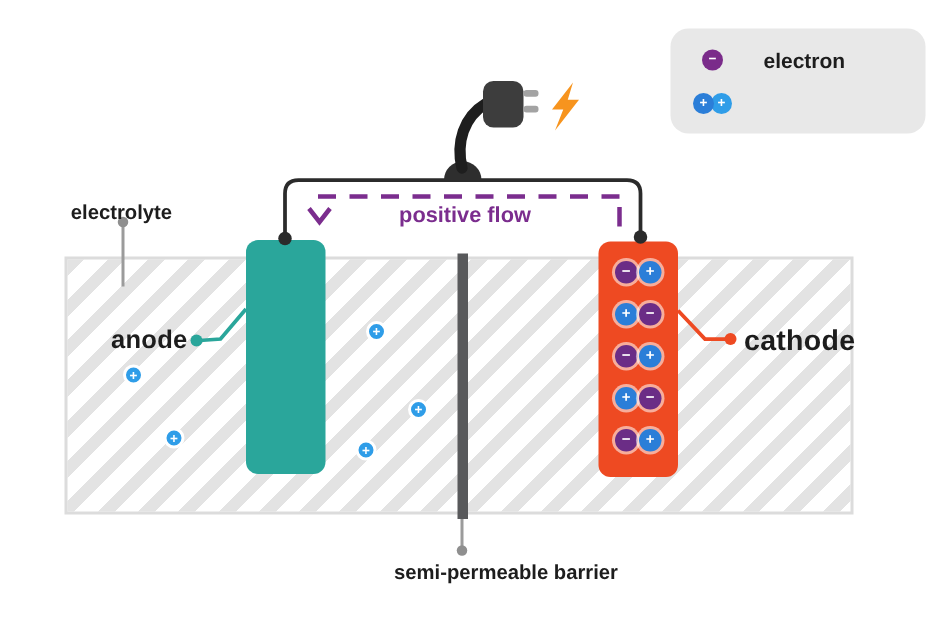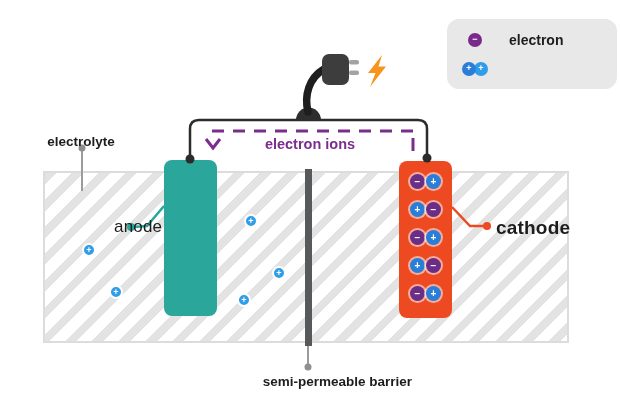--- a/index.html
+++ b/index.html
@@ -59,21 +59,21 @@
   .dash-line{stroke:var(--flow); stroke-width:3; fill:none;}
   .anode-ptr{stroke:var(--anode); stroke-width:2.5; fill:none;}
   .anode-ptr-dot{fill:var(--anode);}
   .cathode-ptr{stroke:var(--cathode); stroke-width:2.5; fill:none;}
   .cathode-ptr-dot{fill:var(--cathode);}
   .gray-ptr{stroke:#9b9b9b; stroke-width:2;}
   .gray-dot{fill:#8f8f8f;}
   .lbl{position:absolute; z-index:6;}
   .lbl-electrolyte{left:28px; top:103px; width:106px; text-align:center;
     font-size:13.5px; font-weight:600; line-height:1.25;margin-top:31px;}
-  .lbl-anode{left:74px; top:217px; font-size:17px; font-weight:400; letter-spacing:.2px;margin-left:40px;}
+  .lbl-anode{left:74px; top:217px; font-size:17px; font-weight:700; letter-spacing:.2px;}
   .lbl-cathode{left:496px; top:217px; font-size:19px; font-weight:700; letter-spacing:.2px;}
   .lbl-flow{left:250px; top:136px; width:120px; text-align:center;
     color:var(--flow); font-size:14.5px; font-weight:700;}
   .lbl-barrier{left:212px; top:374px; width:200px; text-align:right;
     font-size:13.5px; font-weight:600;}
   .legend{
     position:absolute; left:447px; top:19px; width:170px; height:70px; z-index:6;
     background:#e8e8e8; border-radius:12px; box-sizing:border-box;
     padding:9px 8px; display:flex; flex-direction:column; justify-content:space-between;
   }
@@ -154,21 +154,21 @@
     <circle class="gray-dot" cx="82" cy="148" r="3.5"></circle>
     <line class="gray-ptr" x1="308" y1="346" x2="308" y2="366"></line>
     <circle class="gray-dot" cx="308" cy="367" r="3.5"></circle>
   </svg>
 
   <div class="lbl lbl-electrolyte">
     <div>electrolyte</div>
   </div>
   <div class="lbl lbl-anode">anode</div>
   <div class="lbl lbl-cathode">cathode</div>
-  <div class="lbl lbl-flow">electron ions</div>
+  <div class="lbl lbl-flow">positive flow</div>
   <div class="lbl lbl-barrier">semi-permeable barrier</div>
 
   <div class="legend">
     <div class="legend-row">
       <span class="legend-icon-zone">
         <span class="lg-circle lg-purple">
             <span>−</span>
           </span>
       </span>
       <span class="legend-label">electron</span>

